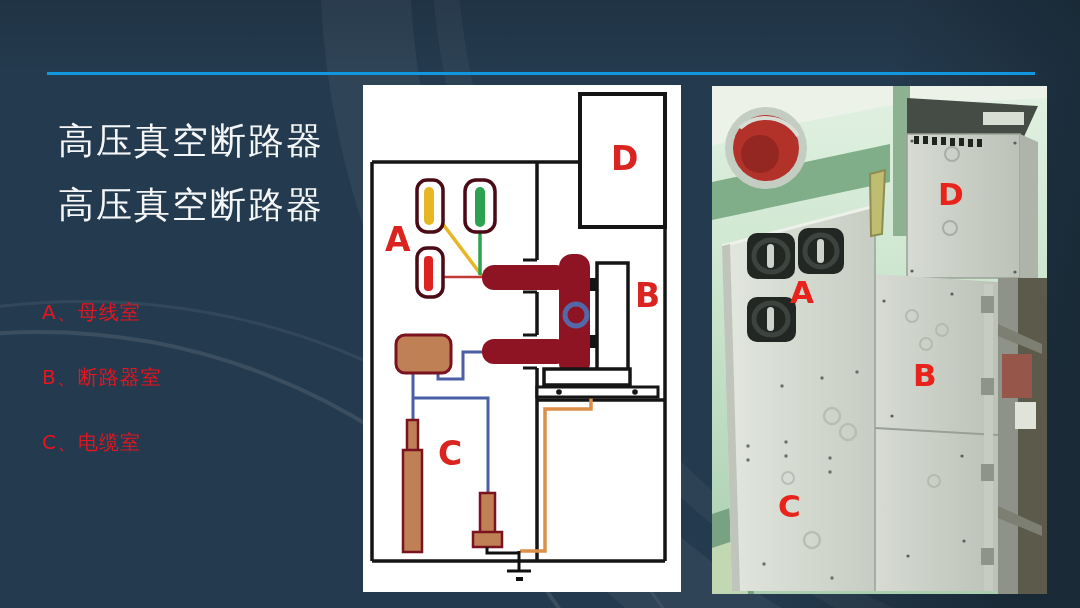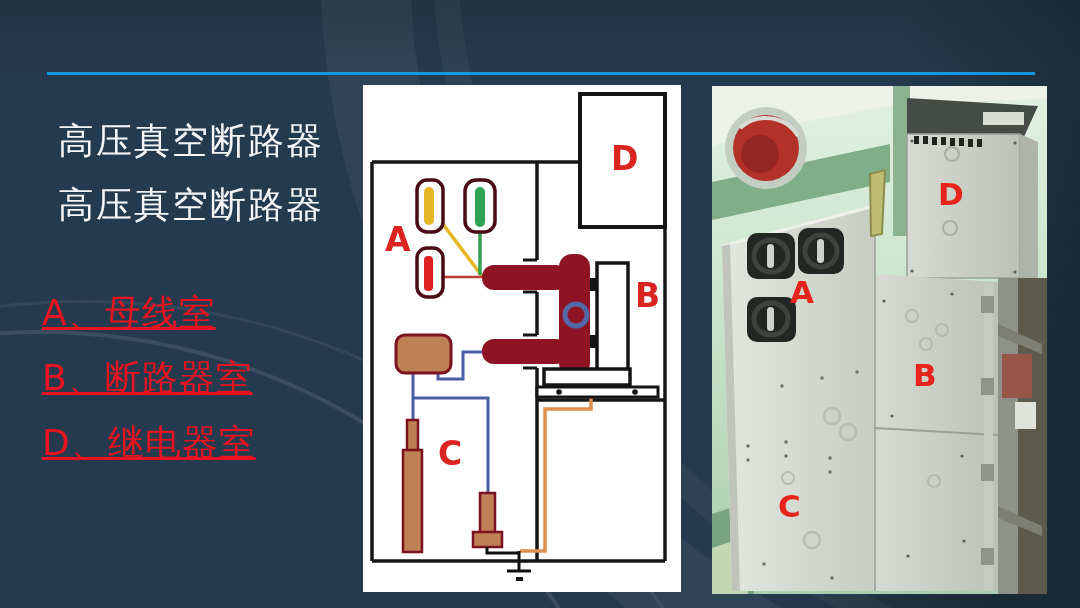--- a/index.html
+++ b/index.html
@@ -20,21 +20,21 @@
     border:3px solid rgba(255,255,255,0.07);}
   .shade{position:absolute;inset:0;pointer-events:none;
     background:linear-gradient(103deg,rgba(0,0,0,0) 74%,rgba(8,16,16,0.38) 94%),
                linear-gradient(0deg,rgba(0,0,0,0) 88%,rgba(0,0,0,0.12) 100%);}
   .accent-line{position:absolute;left:47px;top:72px;width:988px;height:3px;
     background:#1197dd;}
   .title{position:absolute;left:42px;top:93px;margin:16px;color:#f4f6f8;
     font-size:36px;font-weight:500;letter-spacing:2px;line-height:64px;}
   .title span{display:block;white-space:nowrap;}
   .legend{position:absolute;left:42px;top:280px;margin:0;padding:0;list-style:none;
-    color:#e8141f;font-size:36px;font-weight:500;line-height:65px;letter-spacing:1px;text-decoration:underline;}
+    color:#e8141f;font-size:20px;font-weight:500;line-height:65px;letter-spacing:1px;}
   .legend li{white-space:nowrap;}
   .diagram-panel{position:absolute;left:363px;top:85px;width:318px;height:507px;
     background:#ffffff;}
   .diagram-panel svg{display:block;width:100%;height:100%;}
   .photo-panel{position:absolute;left:712px;top:86px;width:335px;height:508px;}
   .photo-panel svg{display:block;width:100%;height:100%;}
   .diag-label{font-family:"DejaVu Sans","Liberation Sans",sans-serif;
     font-size:33px;font-weight:bold;fill:#da2420;}
   .photo-label{font-family:"DejaVu Sans","Liberation Sans",sans-serif;
     font-size:31px;font-weight:bold;fill:#e8231c;}
@@ -53,21 +53,21 @@
   <div class="accent-line"></div>
 
   <h1 class="title">
     <span>高压真空断路器</span>
     <span>高压真空断路器</span>
   </h1>
 
   <ul class="legend">
     <li>A、母线室</li>
     <li>B、断路器室</li>
-    <li>D、继电器室</li>
+    <li>C、电缆室</li>
   </ul>
 
   <div class="diagram-panel">
     <svg viewBox="0 0 318 507">
 
       <g stroke="#151515" stroke-width="3.5" fill="none">
         <path d="M9 77 H217"></path>
         <path d="M9 77 V476"></path>
         <path d="M9 476 H302"></path>
         <path d="M302 142 V476"></path>

